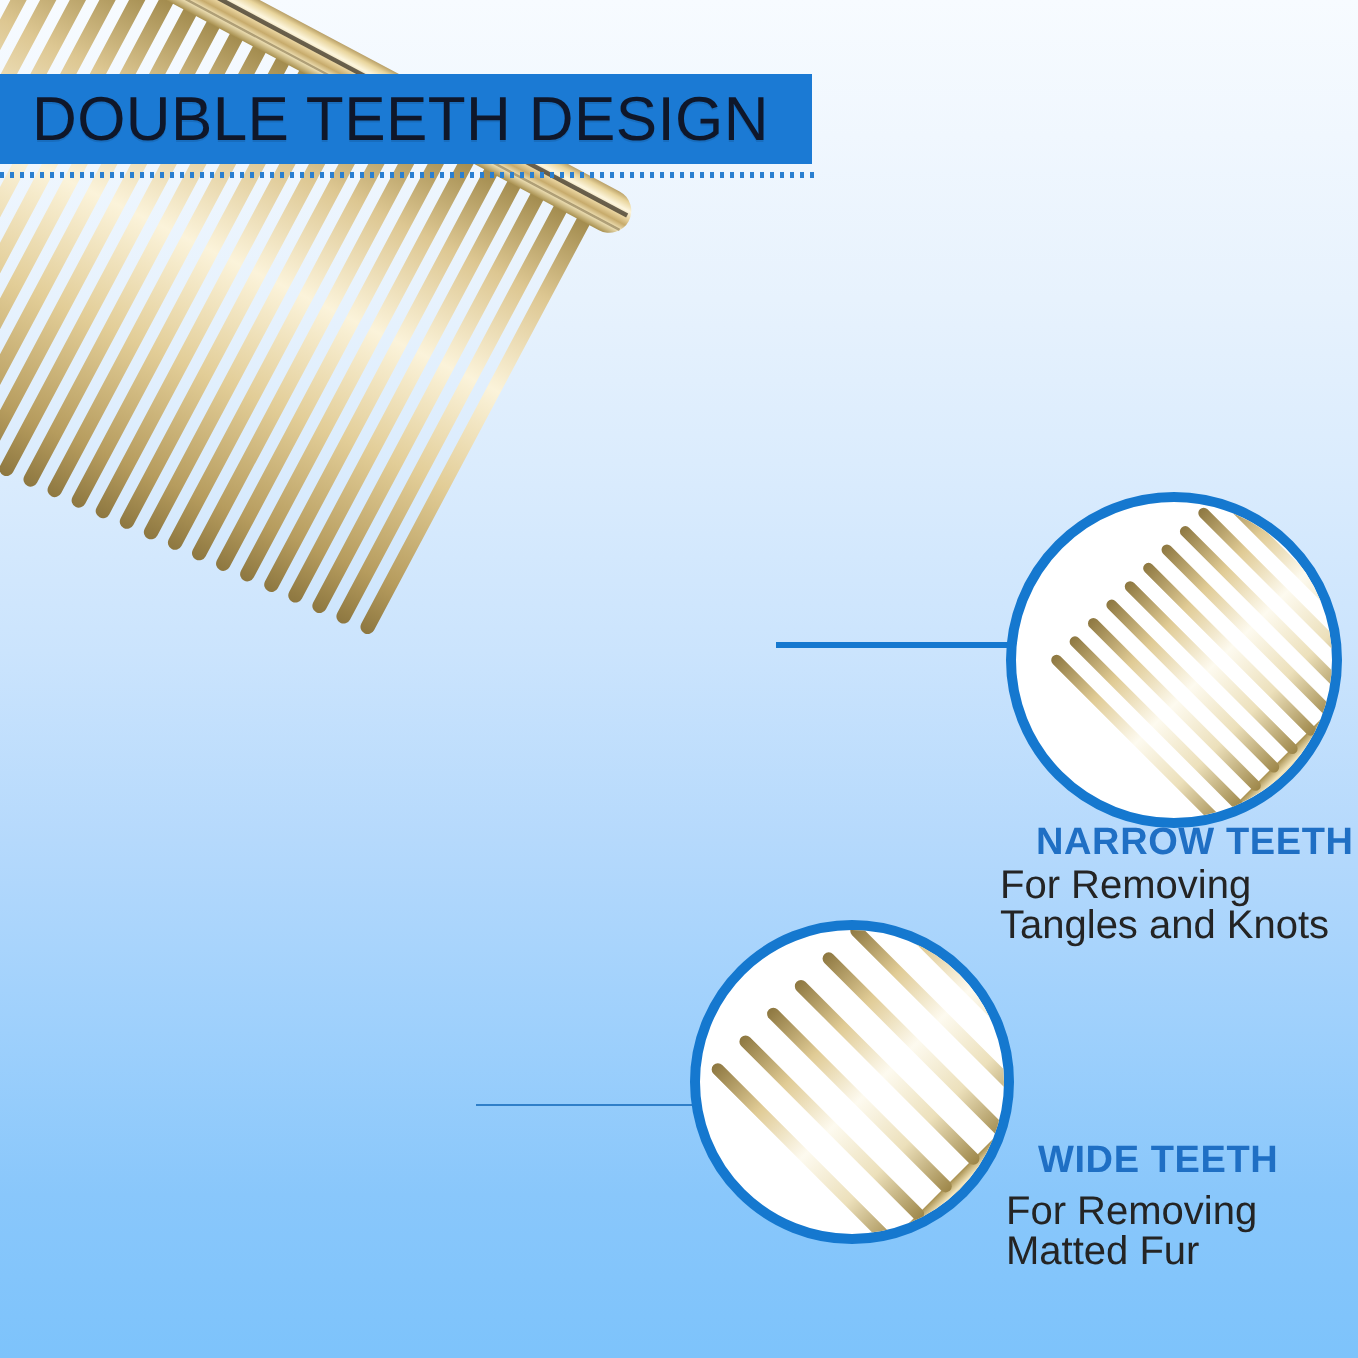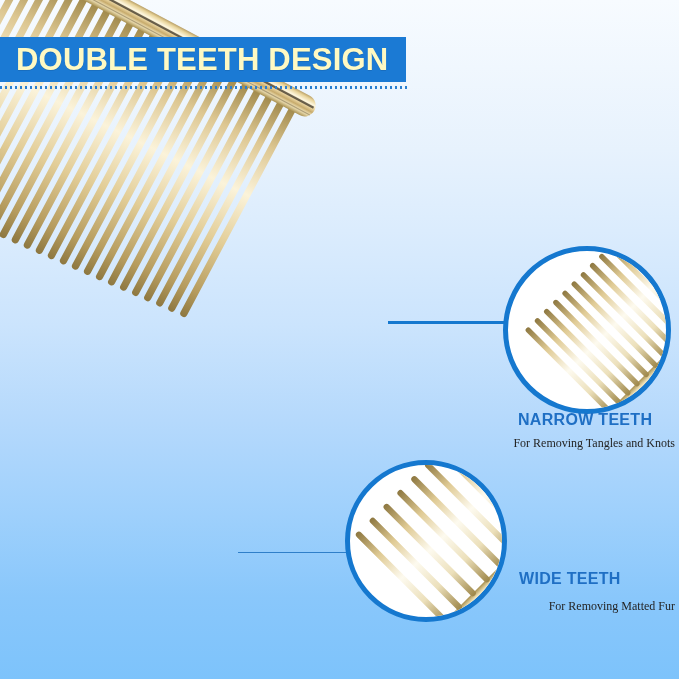--- a/index.html
+++ b/index.html
@@ -26,23 +26,23 @@
 
   
   #banner{
     position:absolute;left:0;top:37px;
     width:406px;height:45px;
     background:#1b7ad4;
     box-sizing:border-box;
     display:flex;align-items:center;
   }
   #banner-title{
-    color:#fef9c3;
+    color:#0f172a;
     font-size:31px;
-    font-weight:bold;
+    font-weight:normal;
     letter-spacing:0.2px;
     padding-left:16px;
     white-space:nowrap;
     text-shadow:0 1px 0 rgba(0,0,0,.10);
   }
   #dotted-rule{
     position:absolute;left:0;top:86px;width:409px;height:3px;
     background-image:repeating-linear-gradient(to right,
         #2a7fd0 0px,#2a7fd0 2px,rgba(0,0,0,0) 2px,rgba(0,0,0,0) 5px);
   }
@@ -64,31 +64,30 @@
   .zoomimg{position:absolute;left:0;top:0;width:100%;height:100%;}
 
   .connector{position:absolute;background:#1578cf;}
   #connector-narrow{left:388px;top:321px;width:122px;height:3px;}
   #connector-wide{left:238px;top:552px;width:114px;height:1px;background:#2f7fc9;}
 
   .callout-label{
     position:absolute;
     color:#1f6fc4;
     font-weight:bold;
-    font-size:16px;
+    font-size:19px;
     letter-spacing:0.3px;
     white-space:nowrap;
   }
   .callout-desc{
     position:absolute;
     color:#242424;
-    font-size:12px;
+    font-size:20px;
     line-height:20px;
-    text-align:right;
-    font-family:Liberation Serif, serif;
+    text-align:left;
   }
   #label-narrow{left:518px;top:411px;}
   #desc-narrow{left:500px;top:433px;width:175px;}
   #label-wide{left:519px;top:570px;}
   #desc-wide{left:503px;top:596px;width:172px;}
 </style>
 </head>
 <body>
 
 <div id="stage">

